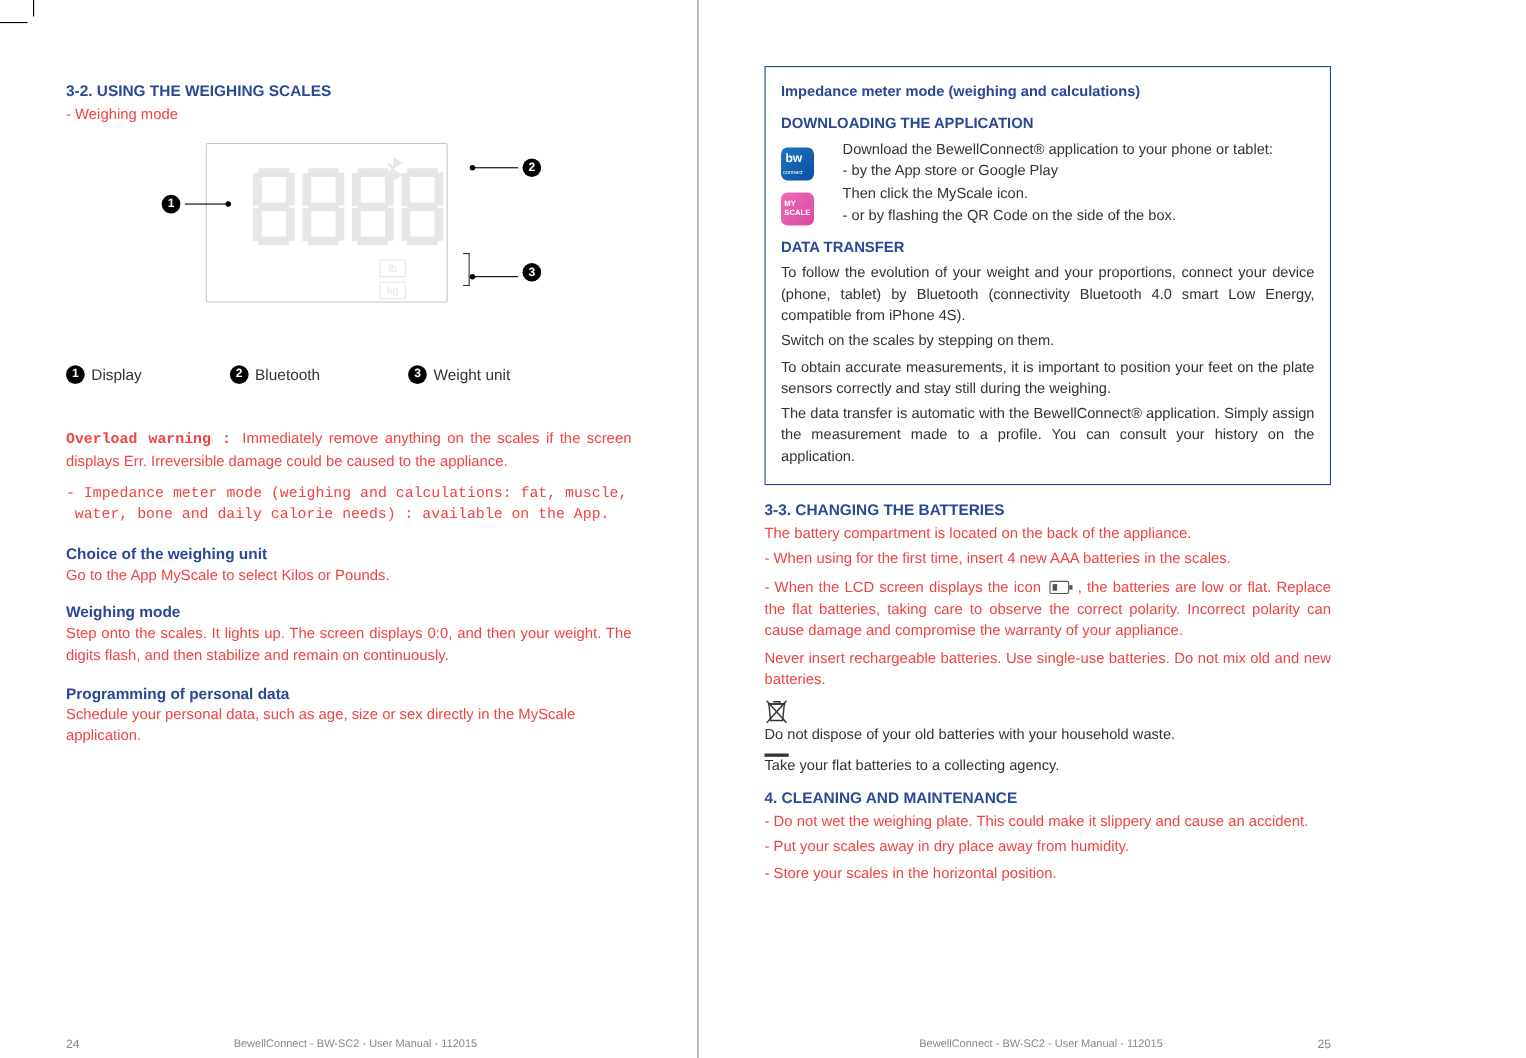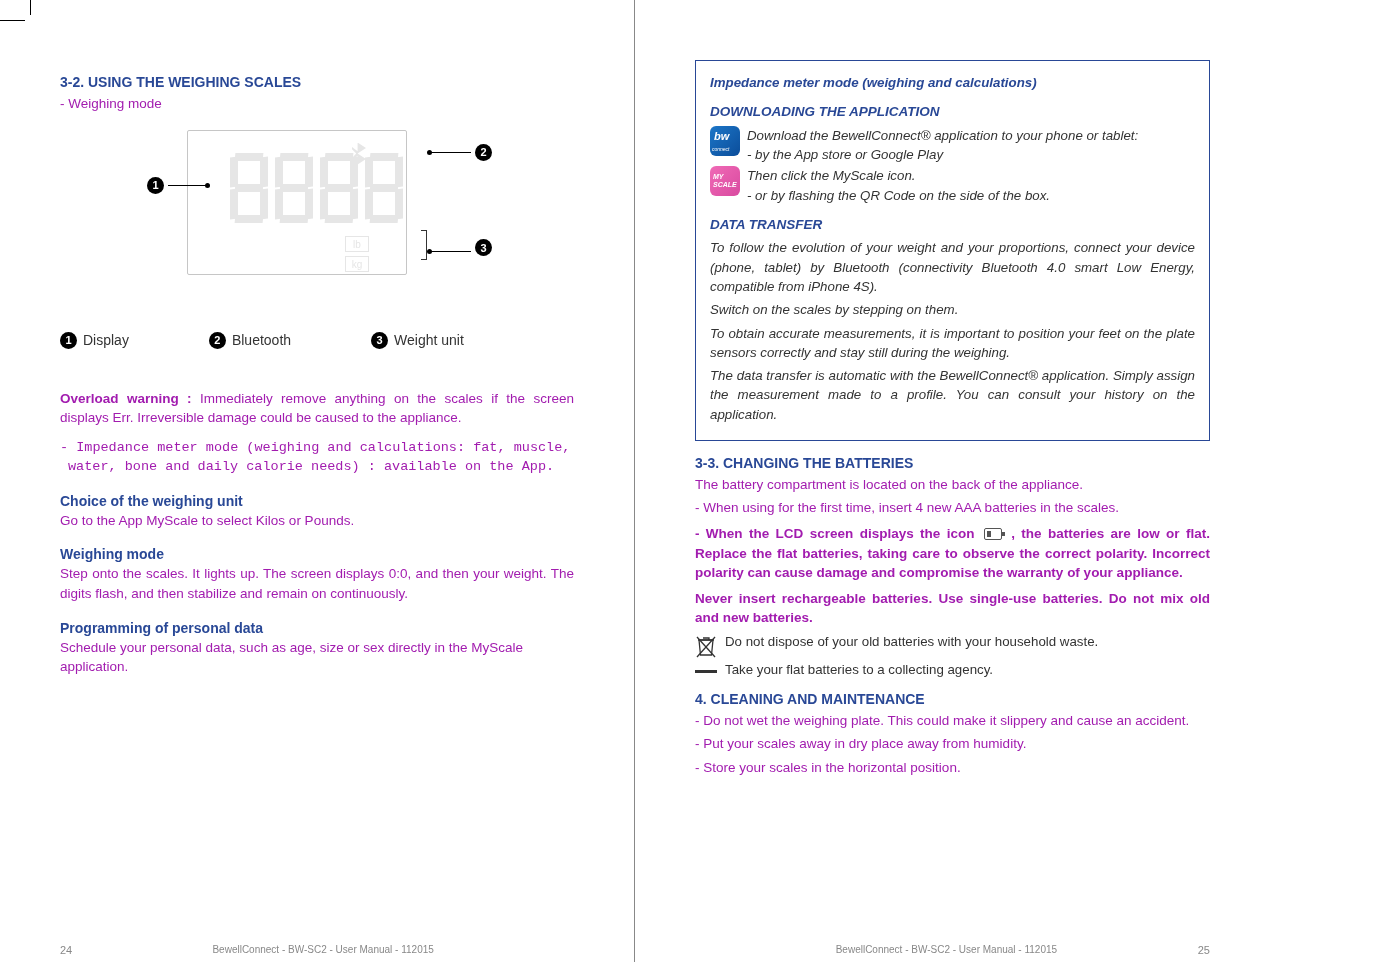--- a/index.html
+++ b/index.html
@@ -5,22 +5,22 @@
   * { box-sizing: border-box; margin: 0; padding: 0; }
   html, body { width: 1387px; height: 962px; font-family: "Segoe UI", "Helvetica Neue", Arial, sans-serif; color: #333; }
   body { display: flex; background: #fff; }
   .page { width: 635px; height: 962px; padding: 60px 60px 40px 60px; position: relative; border-right: 1px solid #888; }
   .page.right { border-right: none; }
   .page-inner { position: relative; width: 100%; height: 100%; }
   .crop-v { position: absolute; width: 1px; height: 40px; background: #000; }
   .crop-h { position: absolute; height: 1px; width: 40px; background: #000; }
   h4.blue, .blue-h { color: #294896; font-weight: 700; font-size: 14px; margin-top: 16px; margin-bottom: 2px; }
   .section-heading { color: #294896; font-weight: 700; font-size: 14px; margin-top: 14px; margin-bottom: 4px; }
-  .sub { font-size: 13.5px; line-height: 1.45; color: #a21caf; }
-  .bold { font-weight: 700; }
+  .sub { font-size: 13.5px; line-height: 1.45; color: #ef4444; }
+  .bold { font-weight: 700; font-family: Liberation Mono, monospace; }
   .legend-row { display: flex; gap: 80px; margin-top: 20px; align-items: center; font-size: 14px; }
   .legend-item { display: flex; align-items: center; gap: 6px; }
   .bullet-num { display: inline-flex; align-items: center; justify-content: center; width: 17px; height: 17px; border-radius: 50%; background: #000; color: #fff; font-size: 11px; font-weight: 700; }
   .diagram-wrap { position: relative; width: 320px; height: 170px; margin: 8px auto 8px auto; }
   .diagram-frame { position: absolute; left: 30px; top: 8px; width: 220px; height: 145px; border: 1px solid #c6c6c6; border-radius: 2px; background: #fff; }
   .segment-row { position: absolute; left: 42px; top: 22px; display: flex; gap: 7px; }
   .seven-seg { width: 38px; height: 70px; position: relative; }
   .seg { position: absolute; background: #e6e6e6; }
   .seg.a { top: 0; left: 5px; width: 28px; height: 8px; transform: skewX(-6deg); }
   .seg.b { top: 4px; right: 0; width: 8px; height: 30px; transform: skewY(-6deg); }
@@ -40,45 +40,45 @@
   .callout.right .line::after { left: -2px; }
   .c1 { top: 55px; left: -10px; }
   .c1 .line { width: 40px; }
   .c2 { top: 22px; right: -15px; }
   .c2 .line { width: 42px; }
   .c3 { top: 108px; right: -15px; flex-direction: column; align-items: flex-start; }
   .c3-group { display: flex; align-items:center; }
   .c3 .line { width: 42px; }
   .c3 .bracket { position: absolute; left: 0; top: 0; height: 30px; width: 6px; border-right: 1px solid #333; border-top: 1px solid #333; border-bottom: 1px solid #333; }
 
-  .boxed { border: 1px solid #294896; padding: 12px 14px; margin-top: 0; font-size: 13.3px; line-height: 1.45; font-style: italic; }
+  .boxed { border: 1px solid #294896; padding: 12px 14px; margin-top: 0; font-size: 13.3px; line-height: 1.45; }
   .boxed .box-title { color: #294896; font-weight: 700; margin-bottom: 10px; }
   .boxed .blue-h { margin-top: 10px; margin-bottom: 4px; font-size: 13.5px; }
   .app-icon { display: inline-block; width: 30px; height: 30px; border-radius: 6px; vertical-align: top; margin-right: 6px; }
   .app-icon.bwc { background: linear-gradient(135deg,#1c76c8,#0b4d9a); position: relative; }
   .app-icon.bwc::after { content:'bw'; position:absolute; top:3px; left:4px; font-size:11px; font-weight:700; color:#fff; }
   .app-icon.bwc::before { content:'connect'; position:absolute; bottom:3px; left:2px; font-size:5px; color:#fff; }
   .app-icon.myscale { background: linear-gradient(135deg,#f06ab6,#d94aa0); position: relative; }
   .app-icon.myscale::after { content:'MY\aSCALE'; white-space:pre; position:absolute; top:7px; left:3px; font-size:7px; line-height:8px; font-weight:700; color:#fff; }
-  .app-row { display: flex; align-items: flex-start; gap: 1px; margin-bottom: 2px; }
+  .app-row { display: flex; align-items: flex-end; gap: 20px; margin-bottom: 2px; }
   .app-row .txt { flex:1; }
   .just { text-align: justify; text-justify: inter-word; }
   .battery-icon { display:inline-block; width:18px; height:12px; border:1.5px solid #555; vertical-align:middle; border-radius:2px; margin: 0 3px; position: relative; }
   .battery-icon::before { content:''; position:absolute; right:-4px; top:3px; width:3px; height:4px; background:#555; }
   .battery-icon::after { content:''; position:absolute; left:2px; top:2px; width:4px; height:6px; background:#555; }
   .weee-icon { display:inline-block; width:22px; height:26px; vertical-align: top; margin-right: 8px; position: relative;}
   .weee-icon svg { width:22px; height:26px; }
-  .icon-row { display:flex; align-items:flex-start; margin-top:6px; font-size:13.3px; }
+  .icon-row { display:flex; align-items:flex-start; margin-top:6px; font-size:13.3px;flex-direction:column; }
   .underbar { display:inline-block; width:22px; height:3px; background:#333; vertical-align:top; margin-right:8px; margin-top:8px;}
   .footer { position: absolute; bottom: 6px; width: calc(100% - 120px); display:flex; justify-content:space-between; font-size:10px; color:#888; }
   .footer.left { left:60px; }
   .footer.right { left:60px; }
   .pnum { color:#888; font-size:11px; }
   p { margin-bottom: 4px; }
-  .mt10{margin-top:10px;} .mt14{margin-top:14px;} .mt6{margin-top:6px;font-weight:bold;}
+  .mt10{margin-top:10px;} .mt14{margin-top:14px;} .mt6{margin-top:6px;}
 </style>
 </head>
 <body>
 
 <div class="page left">
 
   <div style="position:absolute; top:0; left:30px;">
     <div class="crop-v" style="top:-10px; left:0; height:25px;"></div>
     <div class="crop-h" style="top:20px; left:-30px; width:25px;"></div>
   </div>

